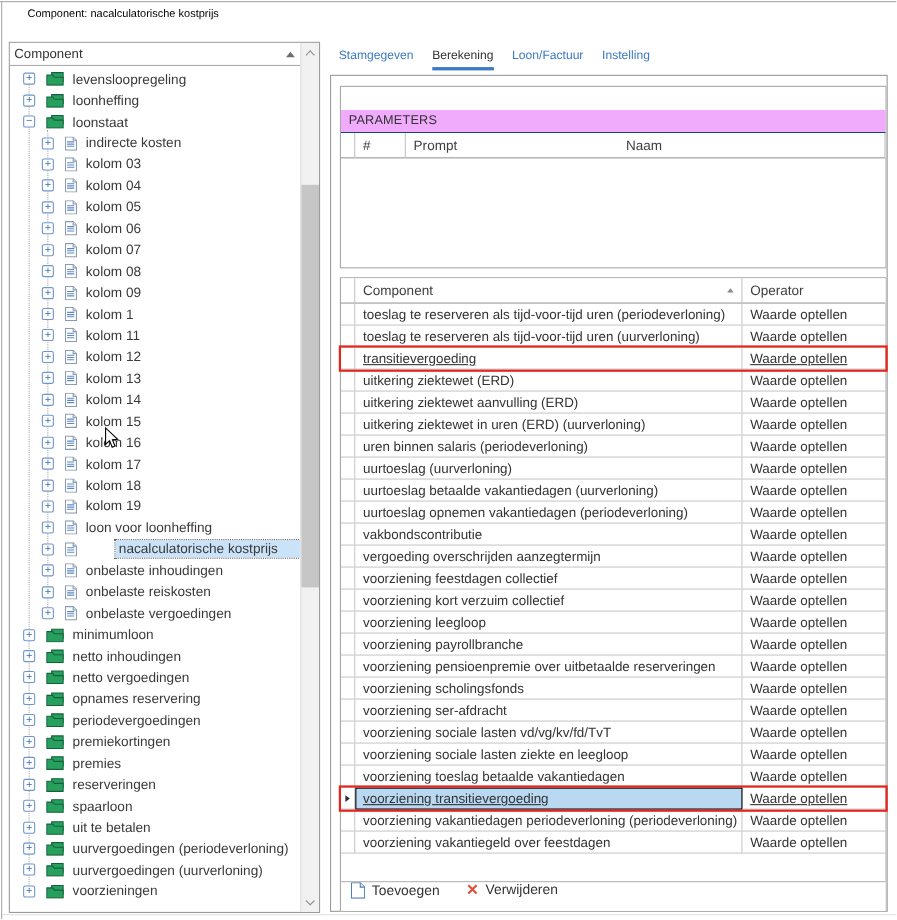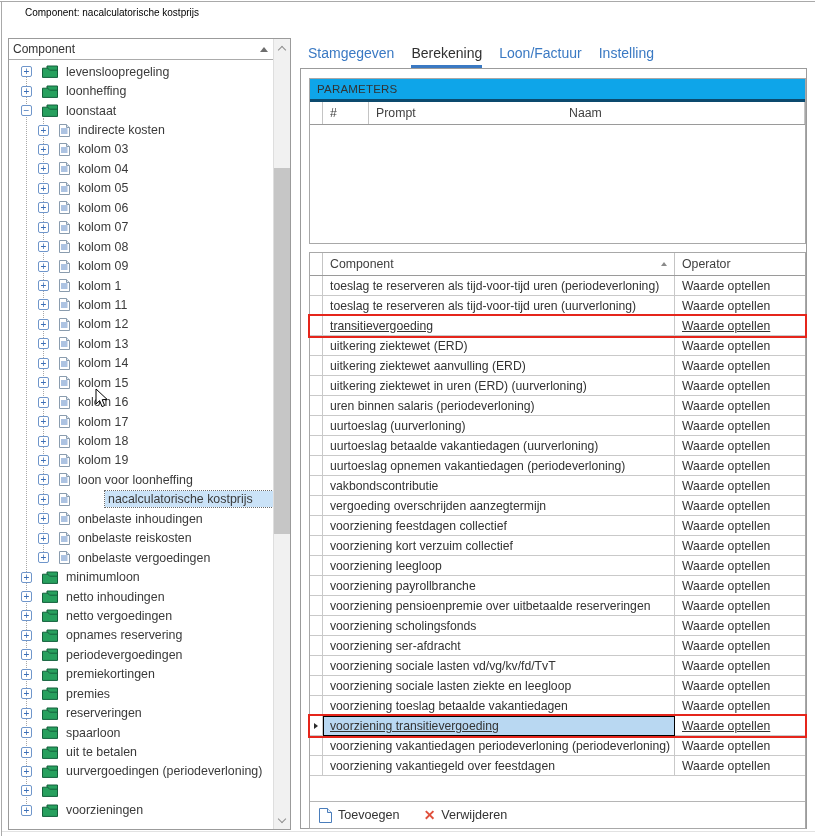--- a/index.html
+++ b/index.html
@@ -38,31 +38,31 @@
   .titem .exp{width:11px;height:11px;border:1px solid #6f96cb;border-radius:2px;background:#fff;
               color:#3a6db5;font-size:10px;line-height:9px;display:flex;align-items:center;justify-content:center;
               box-sizing:border-box;flex:none;margin-right:10px;}
   .titem .ticon{flex:none;margin-right:5px;display:flex;align-items:center;}
   .titem .lbl{padding:1px 3px;overflow:hidden;}
   .titem.selected .lbl{background:#cbe3f8;outline:1px dotted #6b6b6b;flex:1;margin-left:30px;}
 
   .mouse-cursor{position:absolute;left:95px;top:388px;z-index:60;}
 
   
-  .tabs{position:absolute;left:308px;top:45px;display:flex;gap:17px;font-size:14px;}
+  .tabs{position:absolute;left:308px;top:45px;display:flex;gap:17px;font-size:11px;}
   .tab{color:#3a79c3;padding-bottom:4px;cursor:default;}
   .tab.active{color:#303030;border-bottom:3px solid #3a79c3;}
 
   .content{position:absolute;left:300px;top:68px;width:507px;height:761px;
            border:1px solid #9b9b9b;box-sizing:border-box;background:#fff;}
   .group{position:absolute;left:8px;width:497px;border:1px solid #a8a8a8;box-sizing:border-box;background:#fff;}
   .group.params{top:9px;height:166px;}
   .group.grondslag{top:183px;height:577px;}
-  .group-title{height:20px;background:#0ea5e9;border-bottom:3px solid #0c4a6e;font-size:11.5px;
-               color:#333;line-height:20px;padding-left:7px;letter-spacing:.2px;}
+  .group-title{height:20px;background:#f0abfc;border-bottom:1px solid #0c4a6e;font-size:11.5px;
+               color:#333;line-height:20px;padding-left:7px;letter-spacing:.2px;margin-top:21px;}
   .thead{display:flex;height:22px;border-bottom:1px solid #9a9a9a;font-size:12.3px;color:#3f3f3f;background:#fff;}
   .thead .hcell{border-right:1px solid #c4c4c4;display:flex;align-items:center;
                 padding-left:7px;box-sizing:border-box;}
   .hcell.last{border-right:none;flex:1;}
   .c-ind{width:13px;padding-left:0 !important;}
   .p-num{width:46px;} .p-naam{width:243px;}
   .g-comp{width:352px;justify-content:space-between;padding-right:7px;}
   .sort-up.small{border-left-width:3.5px;border-right-width:3.5px;border-bottom-width:4.5px;
                  border-bottom-color:#8a8a8a;}
 
@@ -72,21 +72,21 @@
               white-space:nowrap;overflow:hidden;}
   .grow .cell.ind{width:13px;padding-left:0;justify-content:center;}
   .grow .cell.comp{width:352px;}
   .grow .cell.oper{flex:1;border-right:none;}
   .grow.selected .cell.comp{background:#b9d8f2;border:1px solid #000000;padding-left:6px;}
   .grow.selected .cell.ind::after{content:"";width:0;height:0;
         border-top:3.5px solid transparent;border-bottom:3.5px solid transparent;border-left:4.5px solid #2b2b2b;}
   .grow.highlighted{outline:2px solid #e5251b;outline-offset:0px;z-index:5;text-decoration:underline;}
 
   .gtoolbar{position:absolute;left:0;right:0;bottom:0;height:26px;border-top:1px solid #b5b5b5;
-            background:#fff;display:flex;align-items:center;gap:24px;padding-left:9px;font-size:12.6px;color:#333;}
+            background:#fff;display:flex;align-items:flex-start;gap:24px;padding-left:9px;font-size:12.6px;color:#333;}
   .tool-btn{display:flex;align-items:center;gap:6px;cursor:default;}
   .x-icon{color:#e0503c;font-size:14px;font-weight:bold;line-height:14px;}
 </style>
 </head>
 <body>
 
 <div class="win-edge-top"></div>
 <div class="win-edge-left"></div>
 <div class="win-edge-bottom"></div>
 
@@ -578,20 +578,21 @@
   </div>
       <div class="titem l1">
     <span class="exp">+</span>
     <span class="ticon">
       <svg width="16" height="13" viewBox="0 0 16 13">
         <path d="M5 3.5 V1 h10.5 v8 h-2" fill="#27a05e" stroke="#14603c" stroke-width="1"></path>
         <path d="M0.5 3.2 h5.4 l1.4 2 h8.2 v7.2 h-15 z" fill="#27a05e" stroke="#14603c" stroke-width="1"></path>
       </svg>
     </span>
 
+    <span class="lbl">uurvergoedingen (uurverloning)</span>
   </div>
       <div class="titem l1">
     <span class="exp">+</span>
     <span class="ticon">
       <svg width="16" height="13" viewBox="0 0 16 13">
         <path d="M5 3.5 V1 h10.5 v8 h-2" fill="#27a05e" stroke="#14603c" stroke-width="1"></path>
         <path d="M0.5 3.2 h5.4 l1.4 2 h8.2 v7.2 h-15 z" fill="#27a05e" stroke="#14603c" stroke-width="1"></path>
       </svg>
     </span>
 

